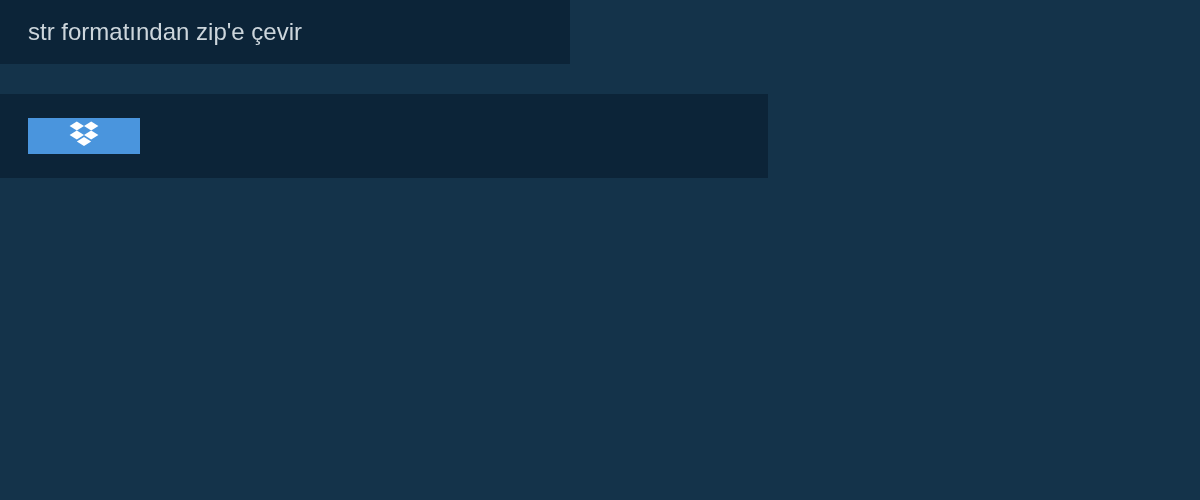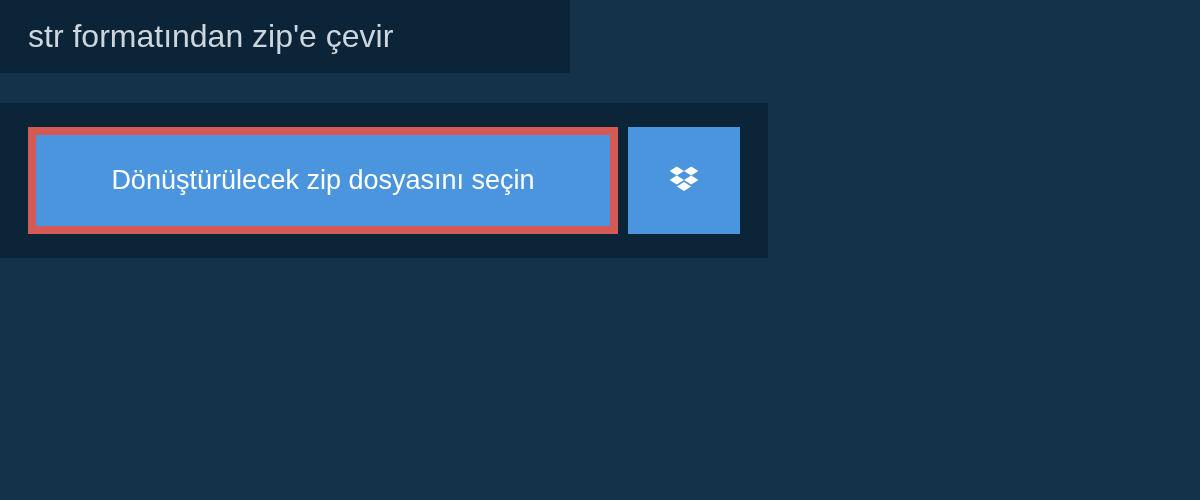--- a/index.html
+++ b/index.html
@@ -15,21 +15,21 @@
       overflow: hidden;
     }
     .header-bar {
       background: #0c2438;
       padding: 18px 28px;
       display: inline-block;
       width: 570px;
     }
     .header-title {
       color: #cdd6dc;
-      font-size: 32px;
+      font-size: 24px;
       font-weight: 400;
     }
     .main-panel {
       background: #0c2438;
       margin-top: 30px;
       padding: 24px 28px;
       width: 768px;
       display: flex;
       gap: 10px;
     }
@@ -63,23 +63,20 @@
 </head>
 <body>
 
 
 
 <div class="header-bar">
   <div class="header-title">str formatından zip'e çevir</div>
 </div>
 
 <div class="main-panel">
-  <div class="select-file-button">
-    <span>Dönüştürülecek zip dosyasını seçin</span>
-  </div>
   <div class="dropbox-button">
     <svg class="dropbox-icon" viewBox="0 0 40 40" fill="#ffffff">
       <path d="M12 4 L20 9 L12 14 L4 9 Z"></path>
       <path d="M28 4 L36 9 L28 14 L20 9 Z"></path>
       <path d="M4 19 L12 14 L20 19 L12 24 Z"></path>
       <path d="M20 19 L28 14 L36 19 L28 24 Z"></path>
       <path d="M12 26 L20 21 L28 26 L20 31 Z"></path>
     </svg>
   </div>
 </div>

